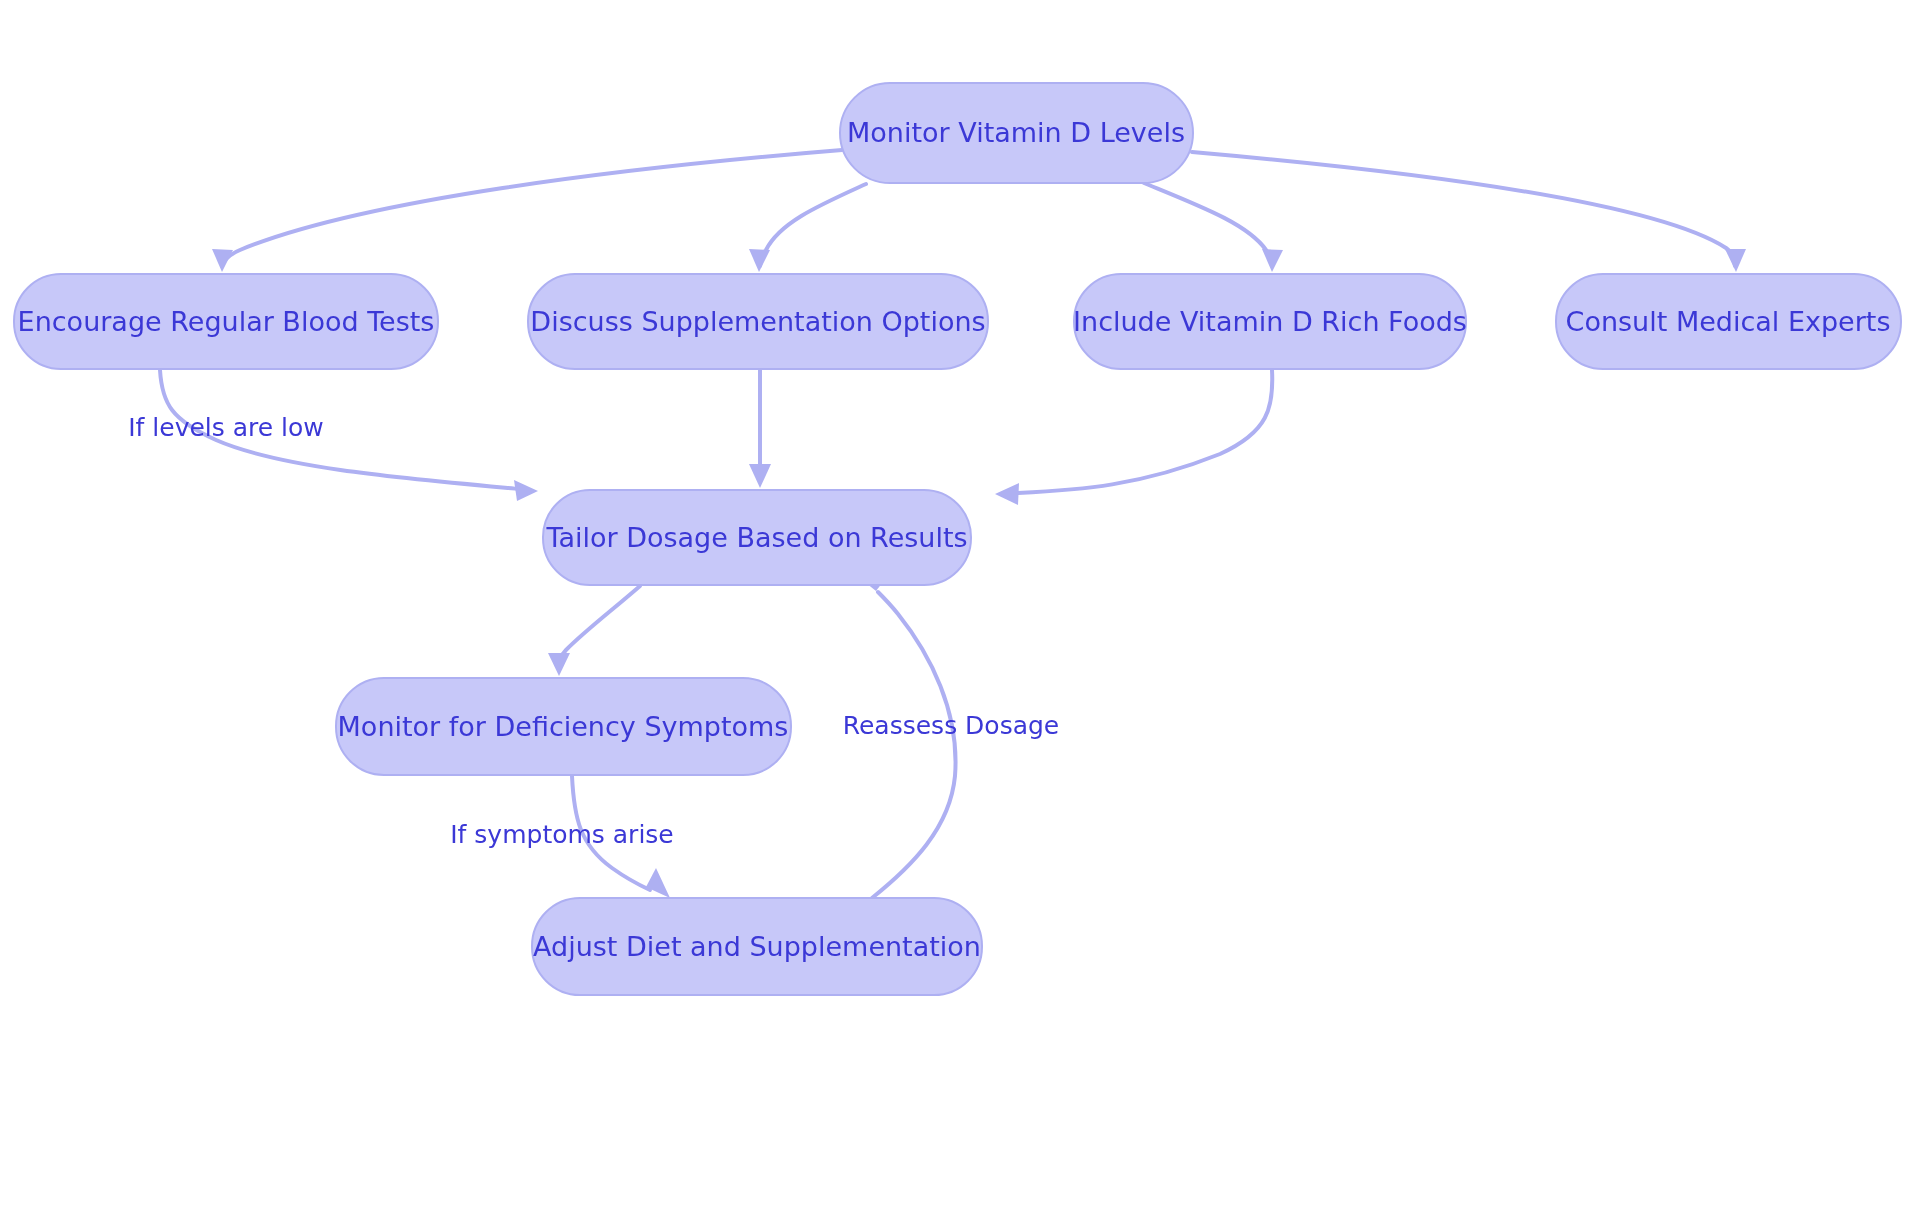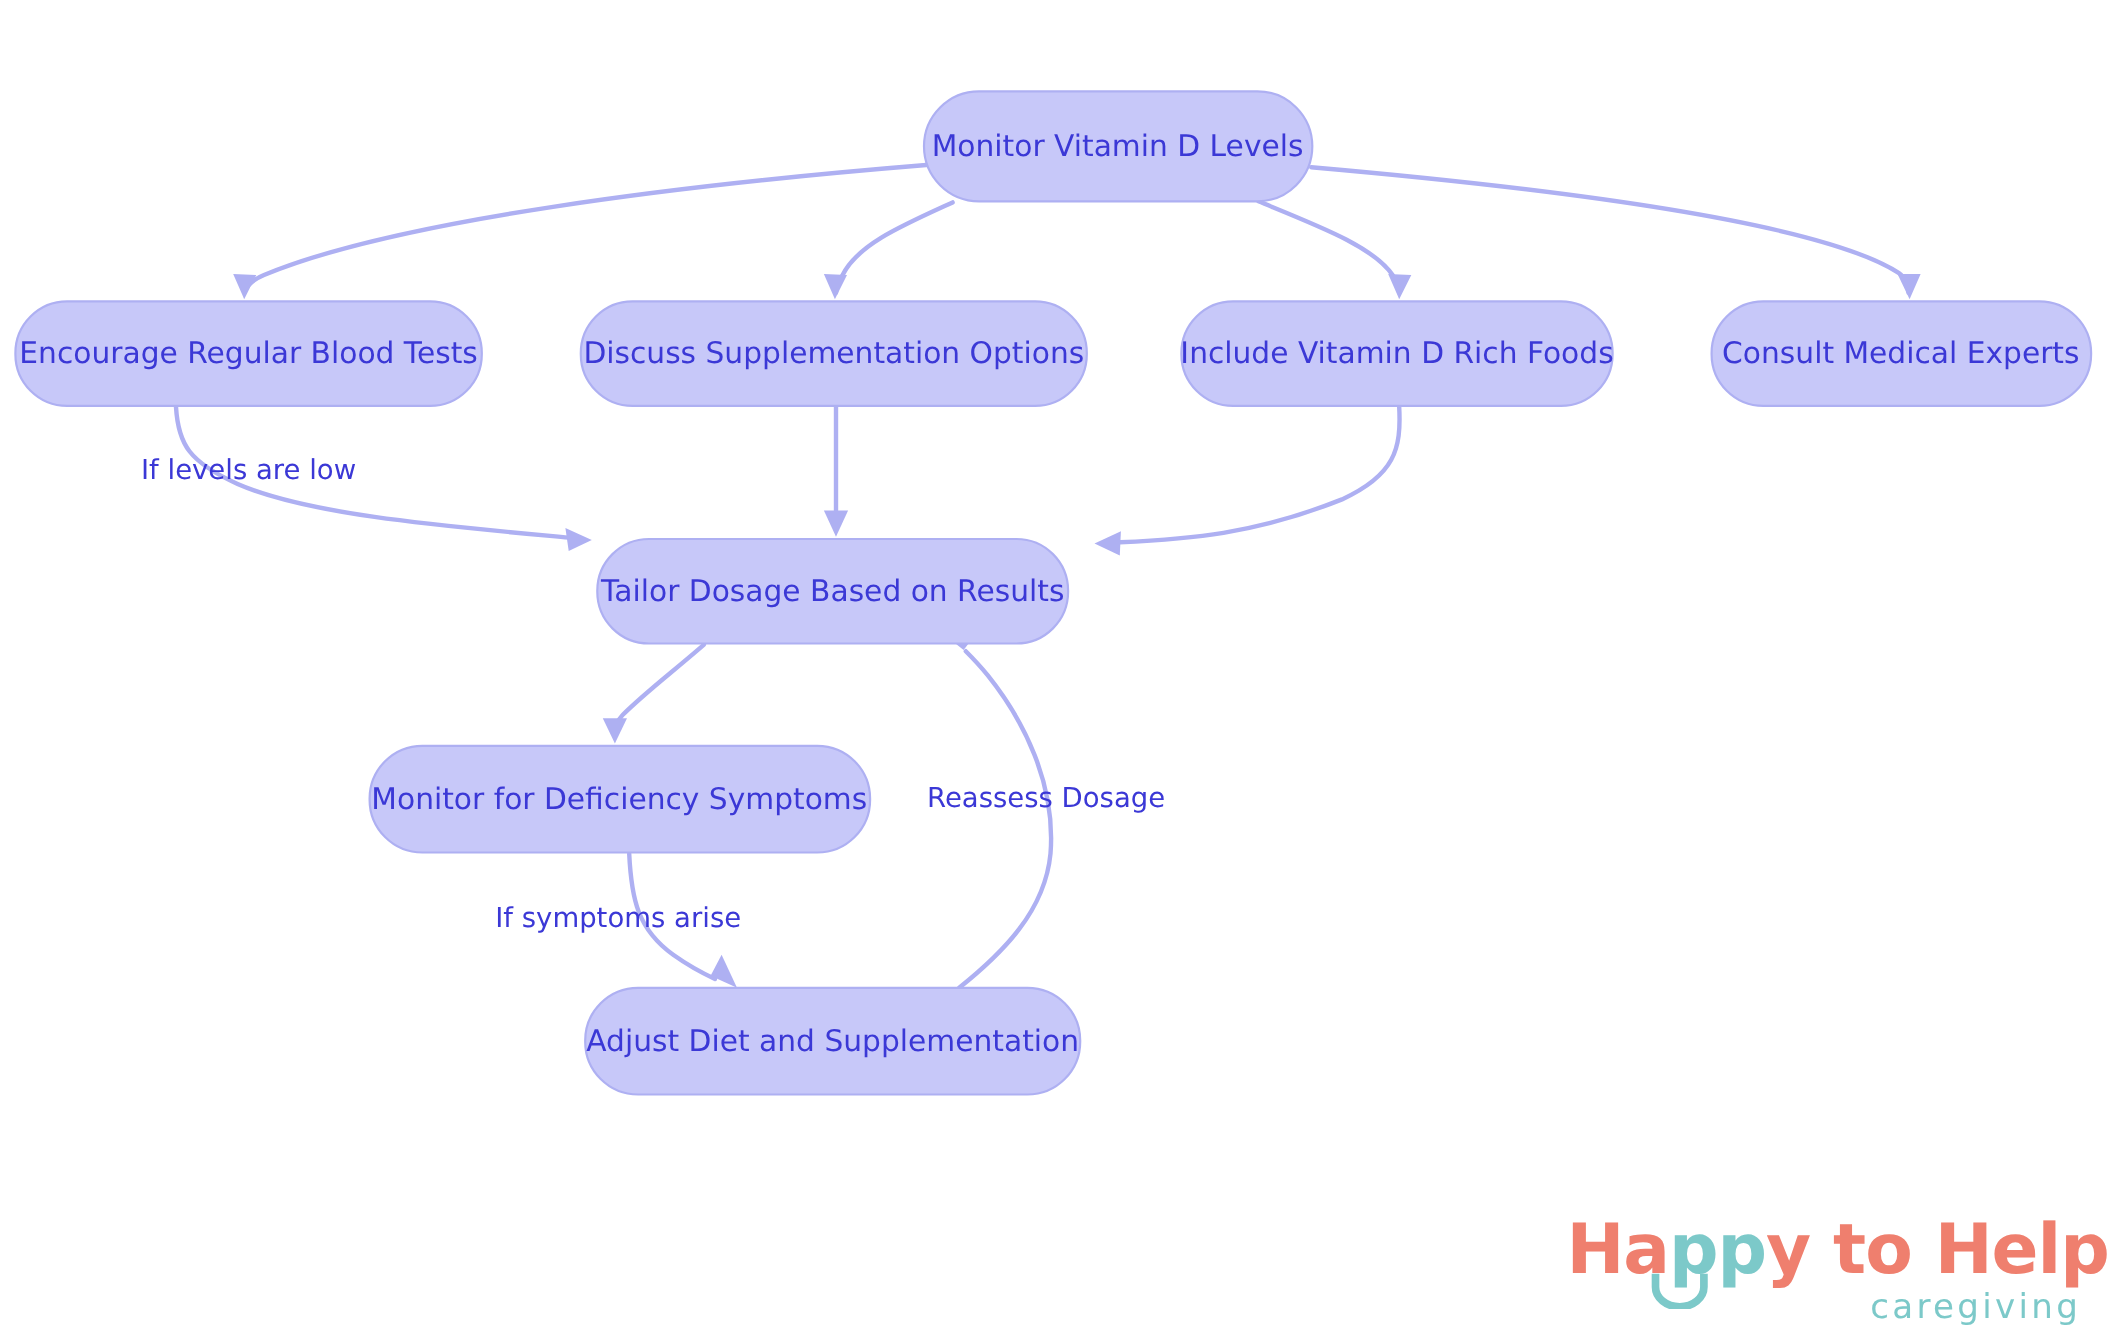--- a/index.html
+++ b/index.html
@@ -197,21 +197,14 @@
       </g>
 
       <g>
         <rect class="node-rect" x="532" y="898" width="450" height="97" rx="48" ry="48"></rect>
         <text class="node-label" x="757" y="948">Adjust Diet and Supplementation</text>
       </g>
 
     </g>
   </svg>
 
-  <div id="logo">
-    <div id="logo-wordmark"><span class="logo-coral">H</span><span class="logo-coral">a</span><span class="logo-teal">pp</span><span class="logo-coral">y to Hel</span><span class="logo-coral">p</span></div>
-    <svg id="logo-smile" viewBox="0 0 52 34">
-      <path d="M 4,2 L 4,14 A 22,18 0 0 0 48,14 L 48,2" fill="none" stroke="#7cc9c9" stroke-width="7" stroke-linecap="butt"></path>
-    </svg>
-    <div id="logo-sub">caregiving</div>
-  </div>
 
 </div>
 
 </body></html>

